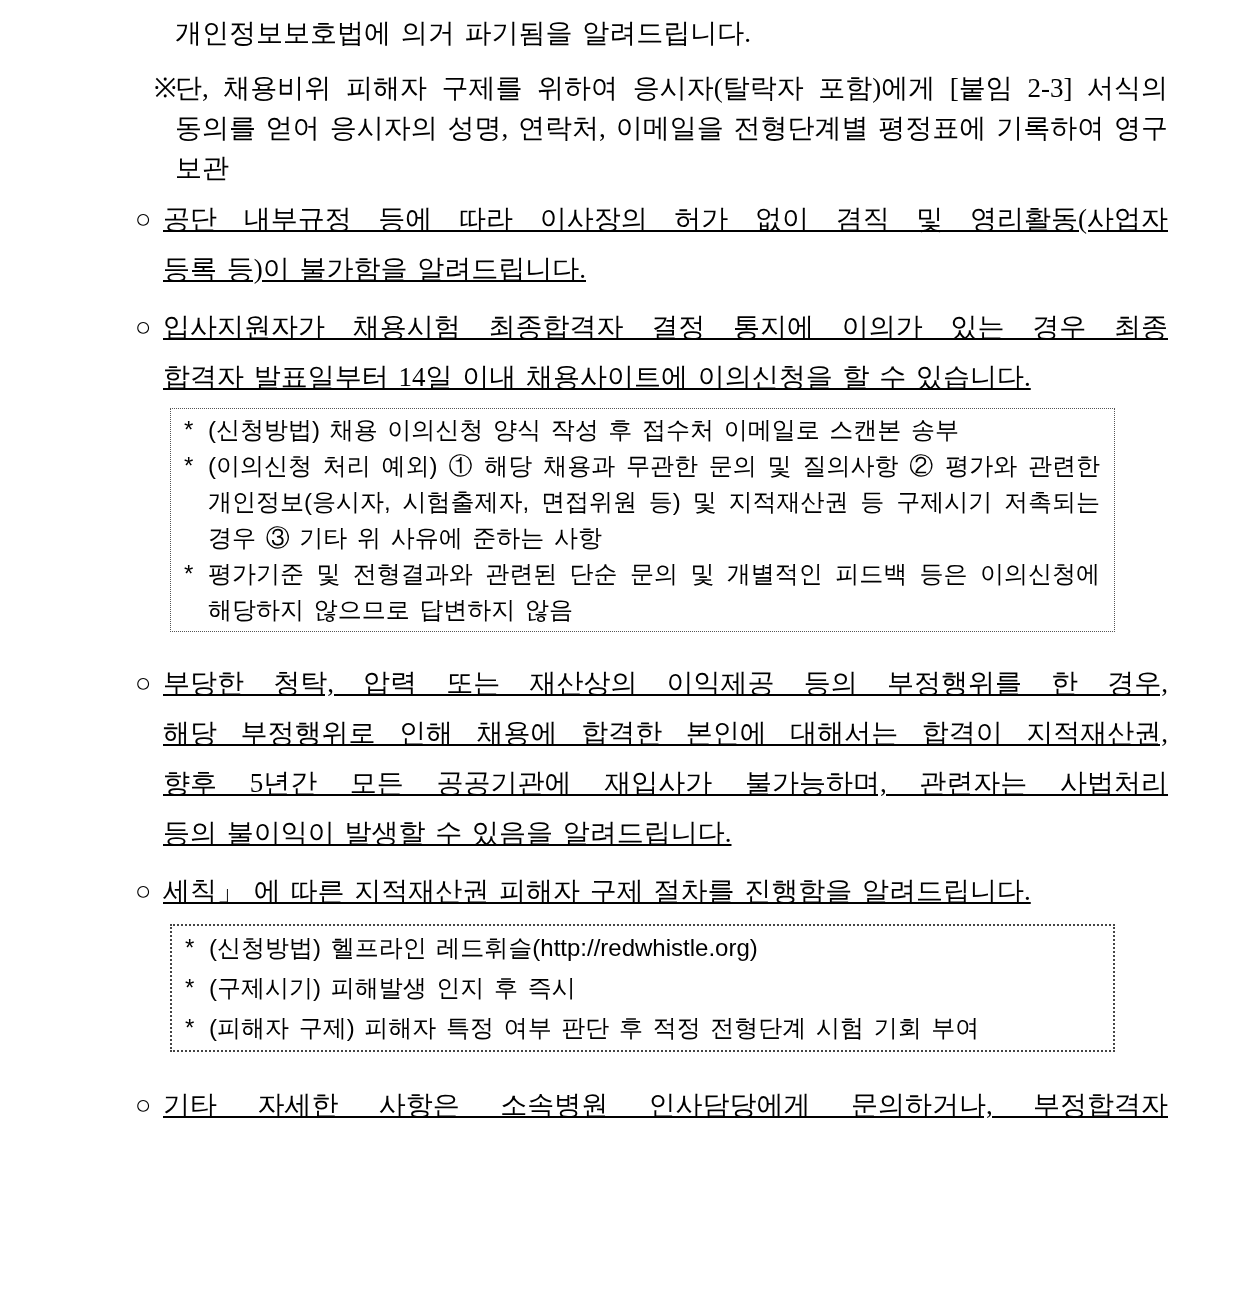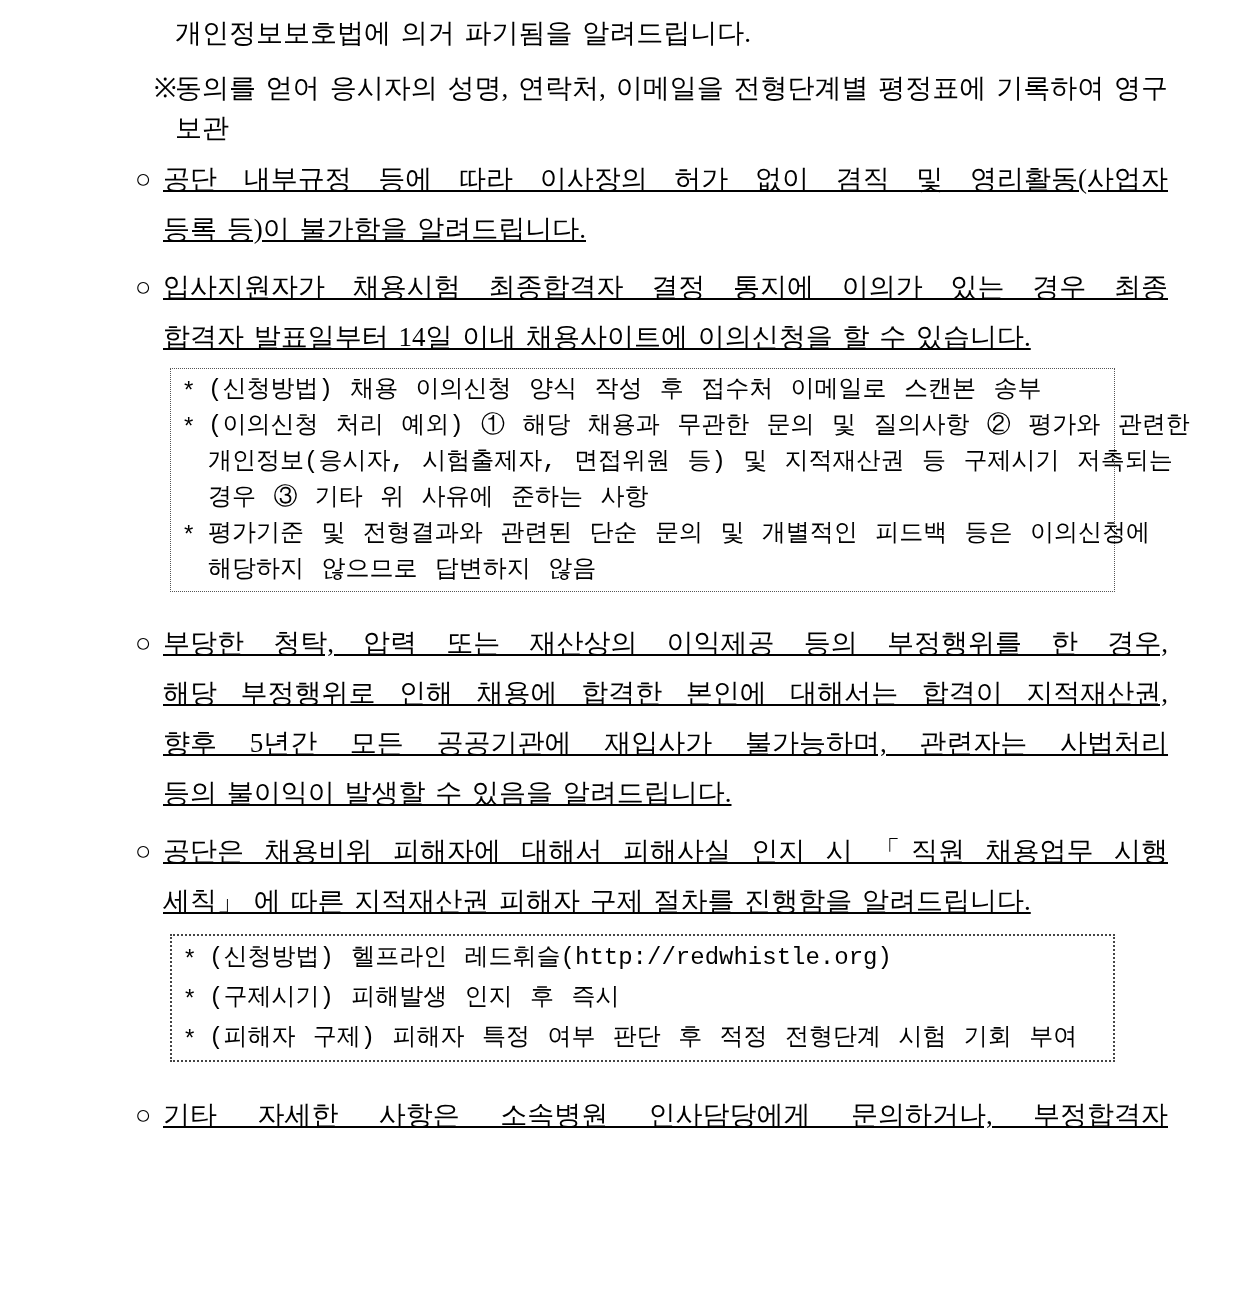--- a/index.html
+++ b/index.html
@@ -42,34 +42,35 @@
     width: 945px;
     box-sizing: border-box;
     font-family: "Liberation Sans", sans-serif;
     font-size: 24px;
     word-spacing: 2px;
   }
   .box1 { margin-top: 6px; border: 1px dotted #555; line-height: 36px; padding: 3px 14px 3px 10px; }
   .box2 { margin-top: 8px; border: 2px dotted #444; line-height: 40px; padding: 2px 14px 2px 10px; }
   .bi { display: flex; }
   .bi .m { flex: none; width: 24px; padding-left: 3px; }
-  .bi .bt { flex: 1; min-width: 0; font-family: Liberation Mono, monospace; }
+  .bi .bt { flex: 1; min-width: 0; }
 </style>
 </head>
 <body>
 
 <div class="page">
 
   <div class="intro">
     <div class="tl">개인정보보호법에 의거 파기됨을 알려드립니다.</div>
   </div>
 
   <div class="note">
     <span class="marker">※</span>
     <div class="btext">
+      <div class="tl jl">단, 채용비위 피해자 구제를 위하여 응시자(탈락자 포함)에게 [붙임 2-3] 서식의</div>
       <div class="tl jl">동의를 얻어 응시자의 성명, 연락처, 이메일을 전형단계별 평정표에 기록하여 영구</div>
       <div class="tl">보관</div>
     </div>
   </div>
 
   <div class="para mt6">
     <span class="marker">○</span>
     <div class="btext">
       <div class="tl jl">공단 내부규정 등에 따라 이사장의 허가 없이 겸직 및 영리활동(사업자</div>
       <div class="tl">등록 등)이 불가함을 알려드립니다.</div>
@@ -114,21 +115,20 @@
       <div class="tl jl">부당한 청탁, 압력 또는 재산상의 이익제공 등의 부정행위를 한 경우,</div>
       <div class="tl jl">해당 부정행위로 인해 채용에 합격한 본인에 대해서는 합격이 지적재산권,</div>
       <div class="tl jl">향후 5년간 모든 공공기관에 재입사가 불가능하며, 관련자는 사법처리</div>
       <div class="tl">등의 불이익이 발생할 수 있음을 알려드립니다.</div>
     </div>
   </div>
 
   <div class="para mt8">
     <span class="marker">○</span>
     <div class="btext">
-      <div class="tl jl">공단은 채용비위 피해자에 대해서 피해사실 인지 시 「직원 채용업무 시행</div>
       <div class="tl">세칙」 에 따른 지적재산권 피해자 구제 절차를 진행함을 알려드립니다.</div>
     </div>
   </div>
 
   <div class="docbox box2">
     <div class="bi">
       <span class="m">*</span>
       <div class="bt">
         <div class="tl">(신청방법) 헬프라인 레드휘슬(http://redwhistle.org)</div>
       </div>

